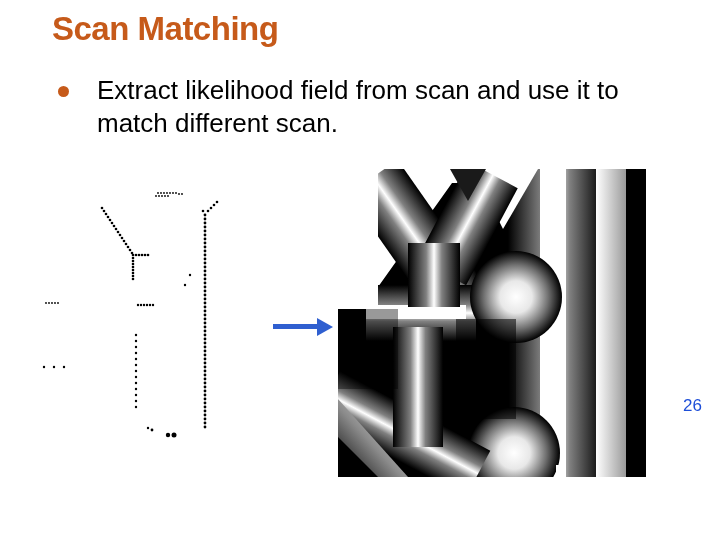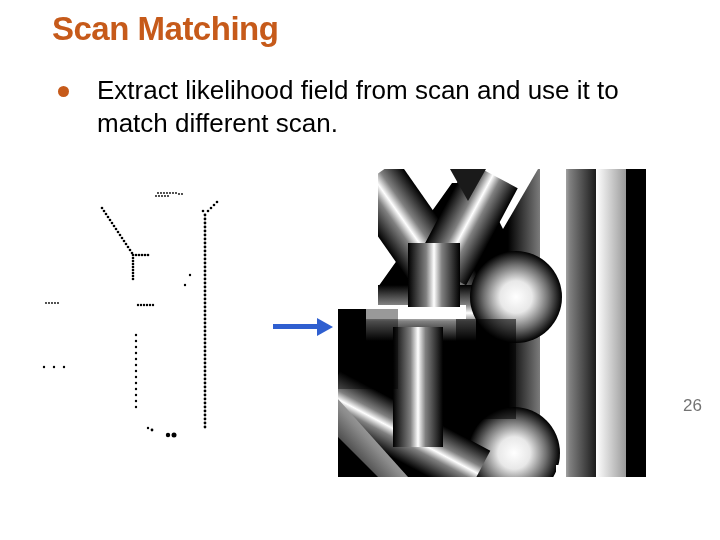--- a/index.html
+++ b/index.html
@@ -102,21 +102,21 @@
   .field {
     width: 308px;
     height: 308px;
     display: block;
   }
   .page-number {
     position: absolute;
     right: 18px;
     bottom: 12px;
     font-size: 17px;
-    color: #737373;
+    color: #1d4ed8;
     font-family: Verdana, Geneva, sans-serif;
   }
 </style>
 </head>
 <body>
 
 <div class="slide">
 
   <div class="title">Scan Matching</div>
 

